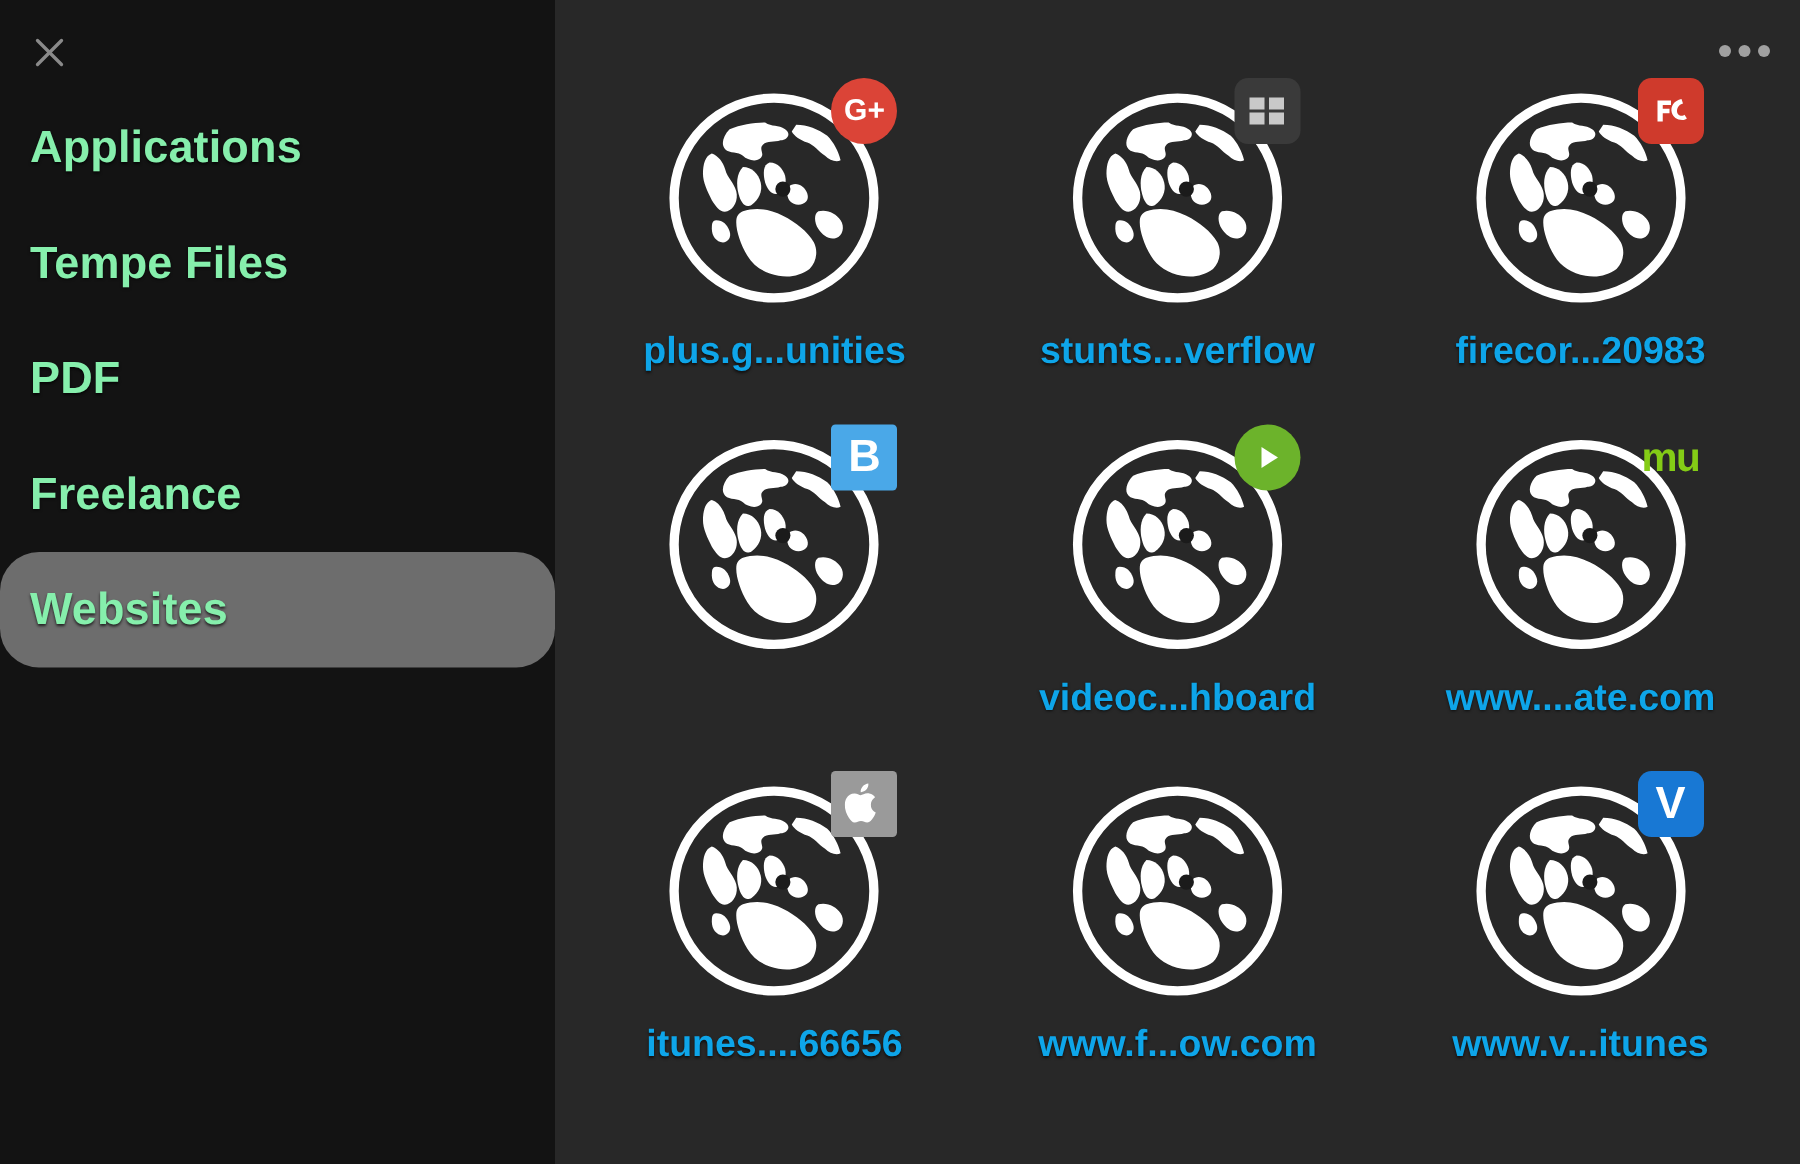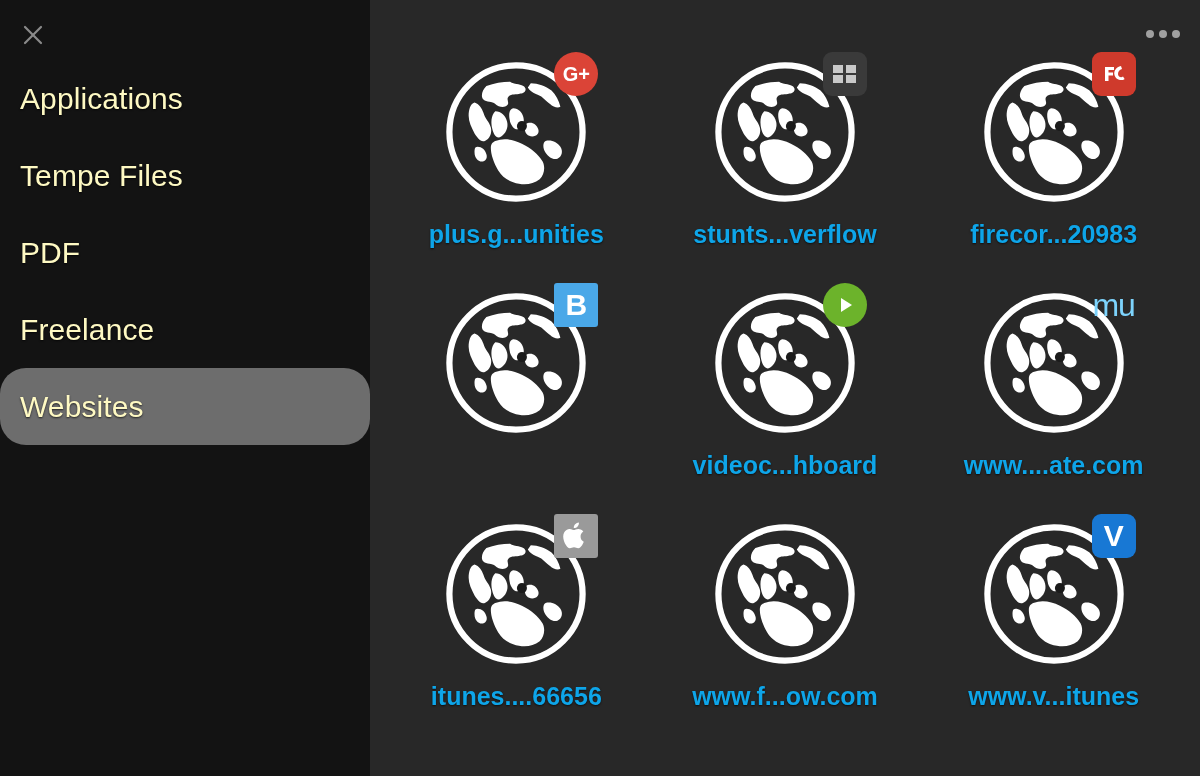--- a/index.html
+++ b/index.html
@@ -38,23 +38,23 @@
     display:flex; flex-direction:column;
   }
   .side-item {
     height:77px;
     display:flex; align-items:center;
     padding-left:20px;
     cursor:pointer;
     user-select:none;
   }
   .side-item .side-label {
-    color:#fef9c3;
+    color:#86efac;
     font-size:30px;
-    font-weight:400;
+    font-weight:700;
     letter-spacing:0.1px;
     text-shadow:0 1px 2px rgba(0,0,0,.7);
     line-height:1;
   }
   .side-item.selected {
     background:#6d6d6d;
     border-radius:26px;
   }
 
   
@@ -380,21 +380,21 @@
                C70 74 69 79 66 82 C62 85 57 86 52 85
                C46 84 41 81 38 76 C35 71 33 65 33 61 C33 58 34 57 36 56 Z"></path>
       <path d="M70 56 C74 55 78 57 80 60 C82 63 81 67 78 68
                C75 69 72 67 70 64 C68 61 68 57 70 56 Z"></path>
       <path d="M24 60 C27 60 29 62 30 65 C31 68 29 70 27 70
                C24 70 22 67 22 64 C22 62 22 60 24 60 Z"></path>
     </g>
     <circle cx="54" cy="46" r="3.4" fill="#1b1b1b"></circle>
   </svg>
             <div class="badge" style="background: transparent;">
-              <span class="btxt" style="font-size: 32px; color: #7dd3fc; font-weight: 400; letter-spacing: -1px;">mu</span>
+              <span class="btxt" style="font-size: 27px; color: #84cc16; font-weight: 700; letter-spacing: -1px;">mu</span>
             </div>
           </div>
           <div class="tile-label">www....ate.com</div>
         </div>
         <div class="tile">
           <div class="icon-wrap">
   <svg class="globe" viewBox="0 0 100 100">
     <circle cx="50" cy="50" r="45" fill="none" stroke="#ffffff" stroke-width="4.2"></circle>
     <g fill="#ffffff">
       <path d="M30 19 C35 17 41 16 46 16 C49 18 52 17 55 19 C58 21 56 24 53 24

